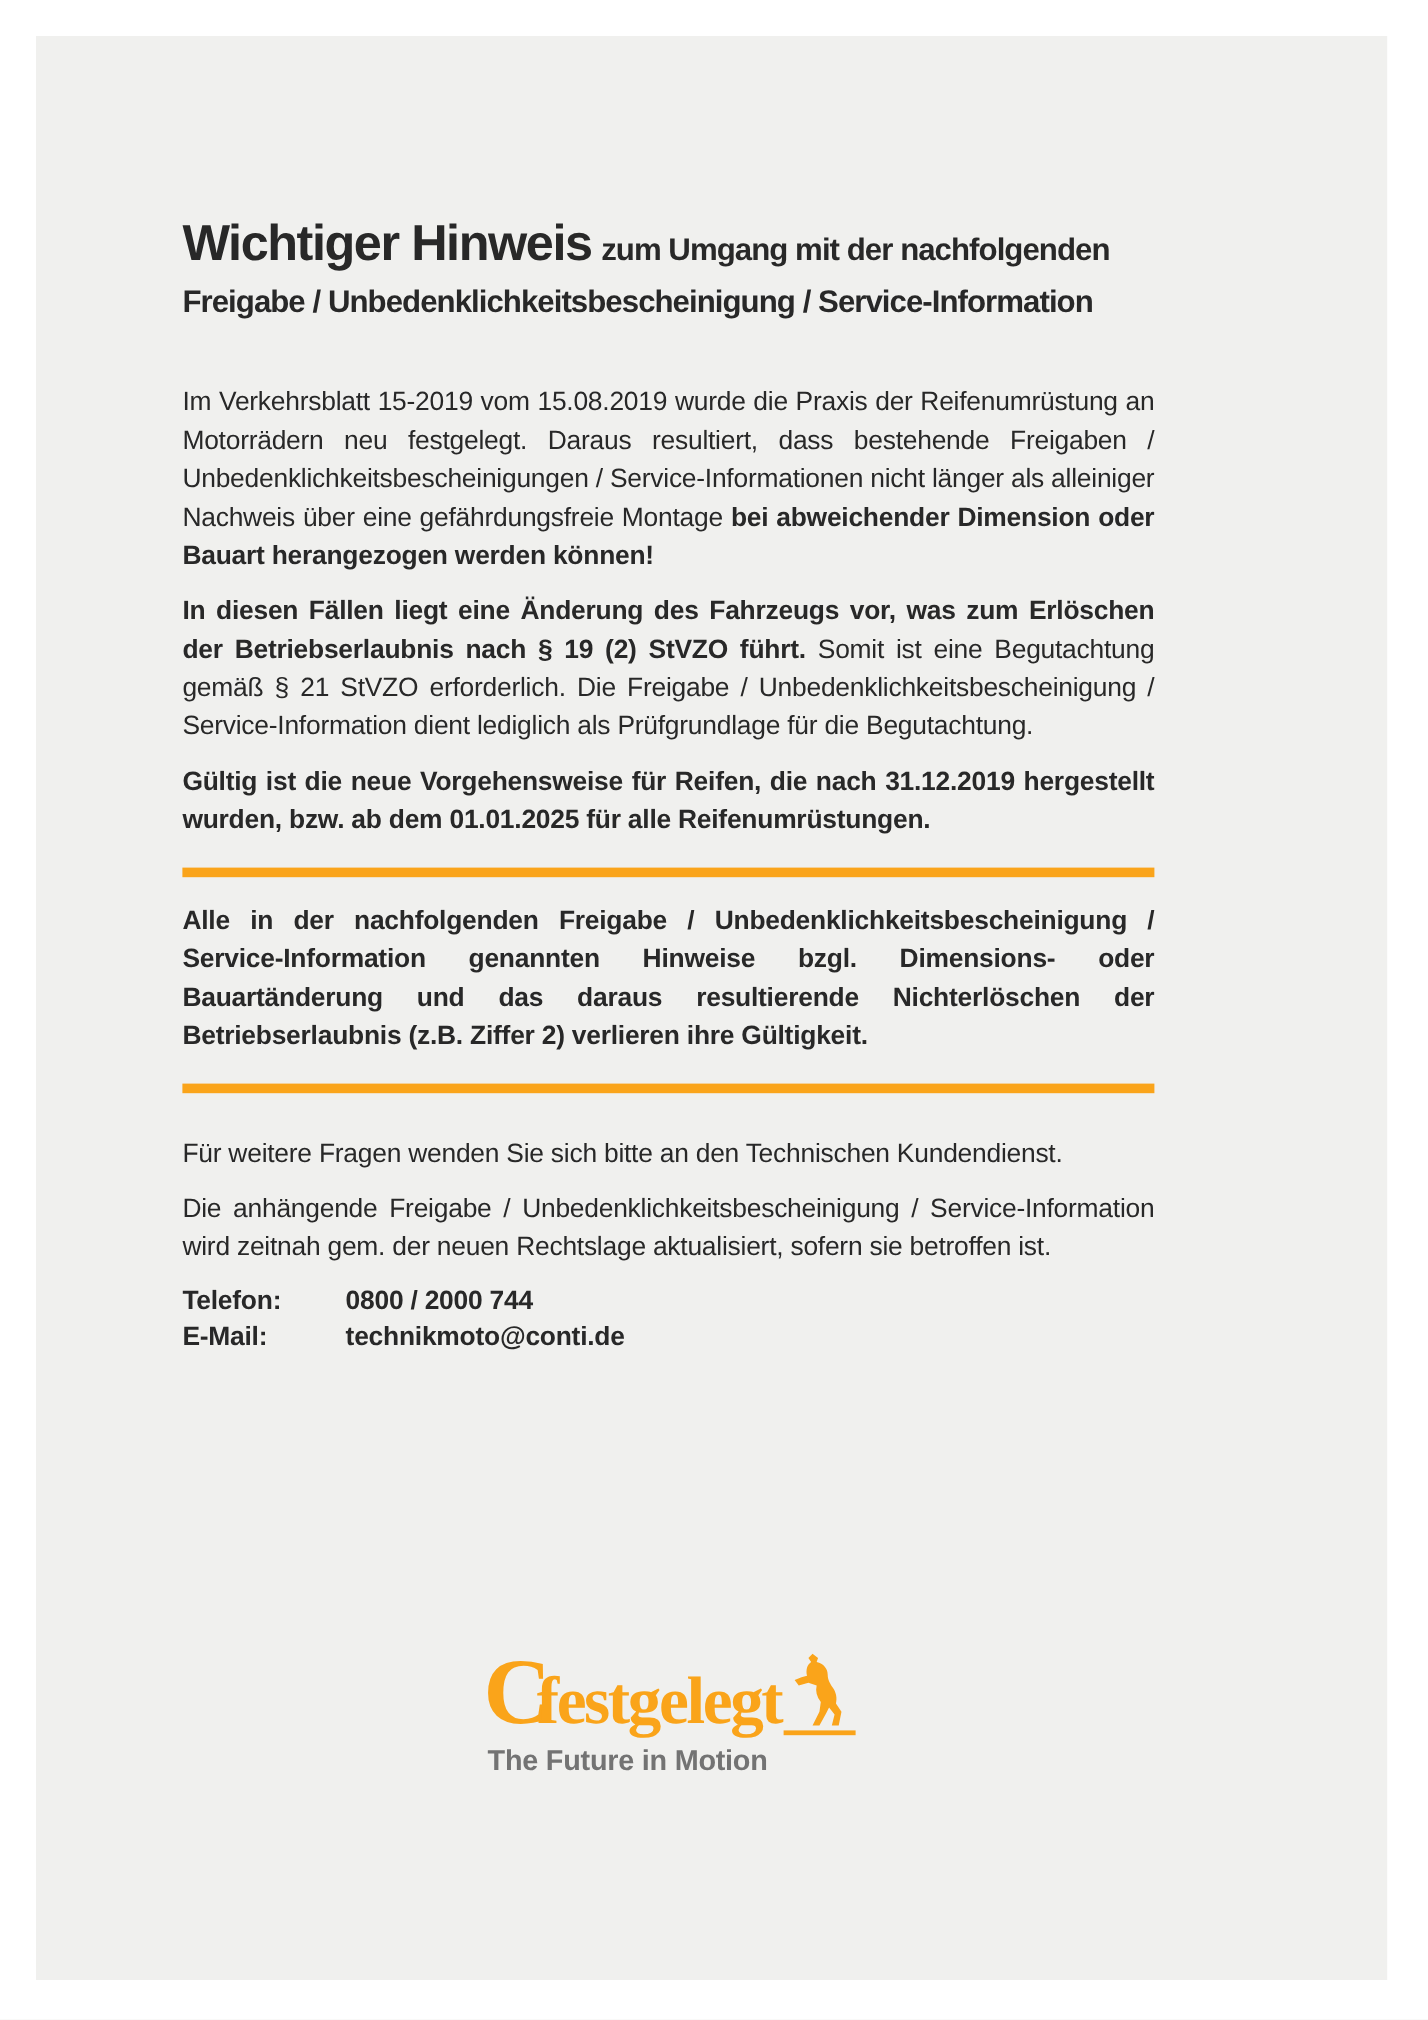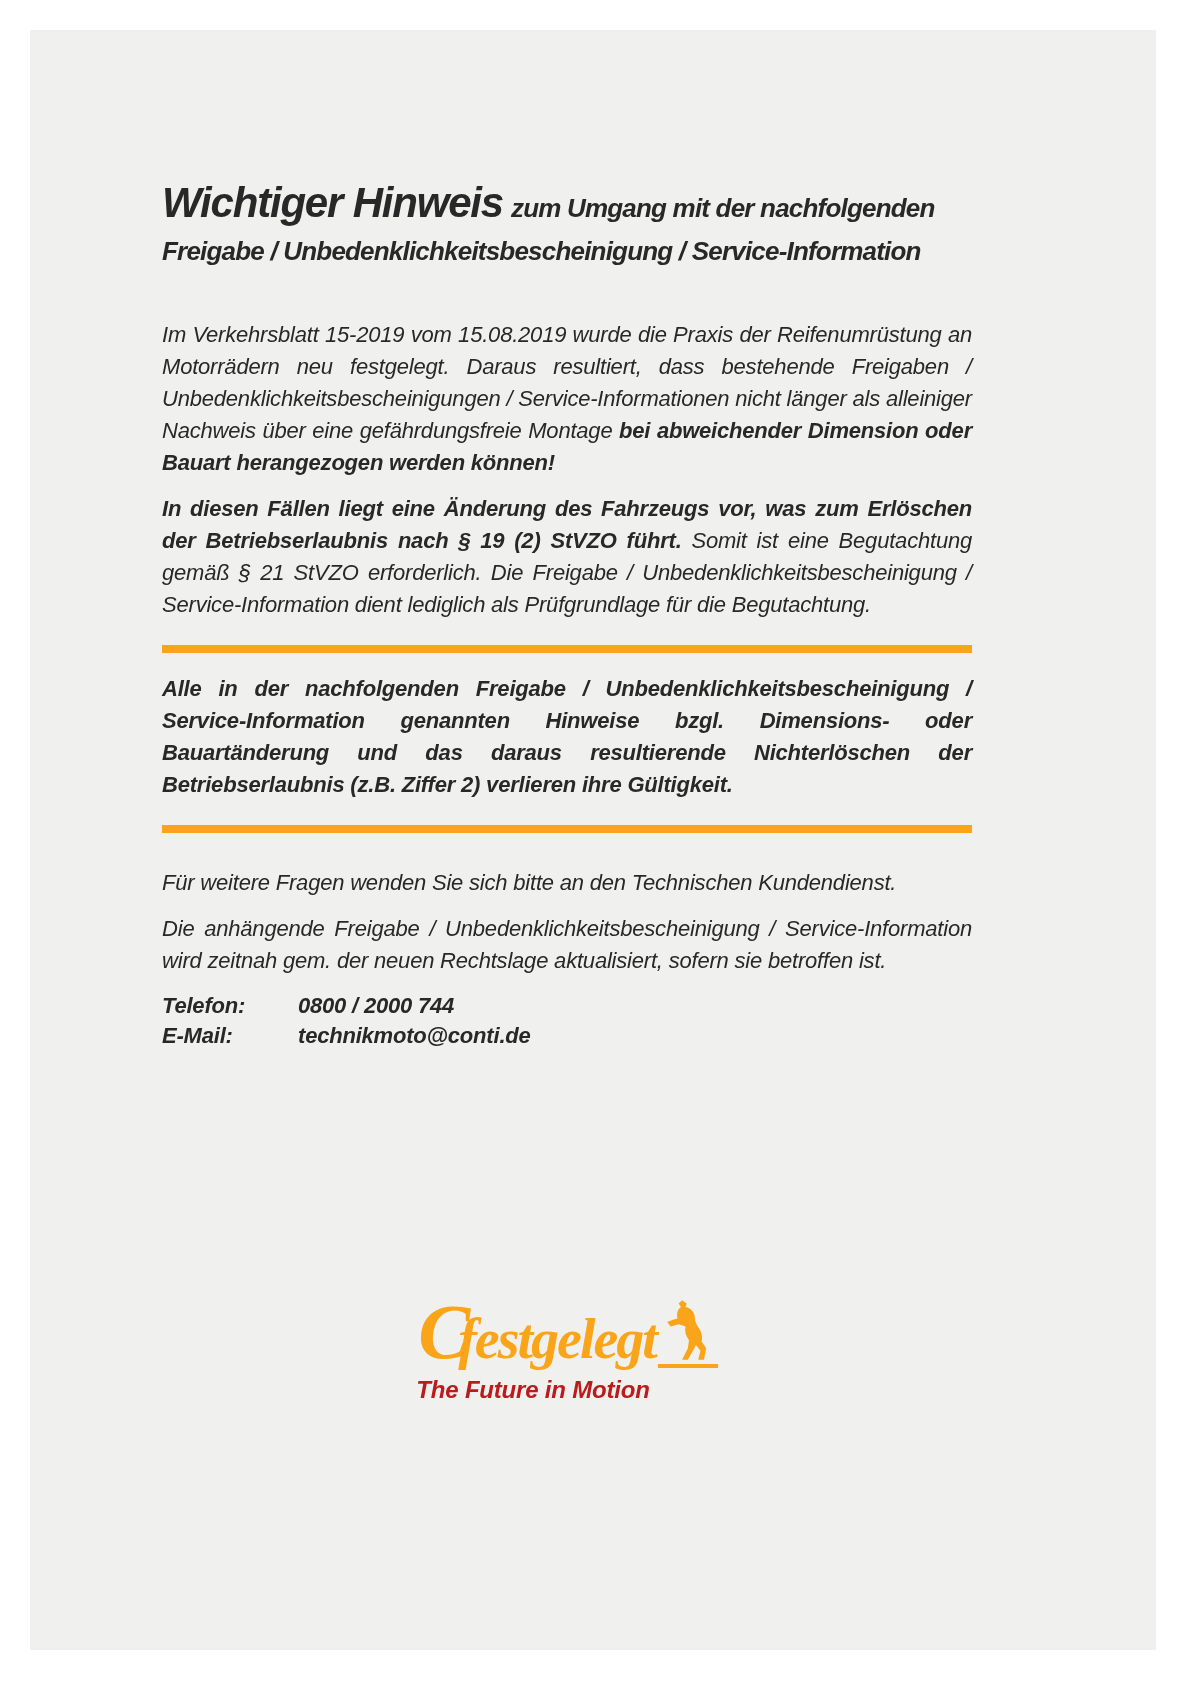--- a/index.html
+++ b/index.html
@@ -12,24 +12,23 @@
     color: #282828;
     -webkit-font-smoothing: antialiased;
   }
   .card {
     position: absolute;
     left: 30px; top: 30px; right: 34px; bottom: 33px;
     background: #f0f0ee;
   }
   .content {
     position: absolute;
-    left: 132px;
+    left: 122px;
     top: 150px;
     width: 810px;
-    font-style: italic;
   }
   
   .headline {
     white-space: nowrap;
     margin: 0;
     line-height: 1.08;
   }
   .headline .big {
     font-size: 42px;
     font-weight: bold;
@@ -113,41 +112,42 @@
   .horse-wrap svg { display: block; }
   .horse-line {
     position: absolute;
     left: -4px; right: -2px; bottom: 0;
     height: 4px;
     background: #faa41a;
   }
   .tagline {
     font-size: 24px;
     font-weight: bold;
-    color: #b91c1c;
+    color: #737373;
     letter-spacing: -0.2px;
     margin-top: 8px;
     position: relative;
     left: -34px;
   }
 </style>
 </head>
 <body>
 
 <div class="card">
   <div class="content">
 
     <h1 class="headline">
       <span class="big">Wichtiger Hinweis</span><span class="suffix">zum Umgang mit der nachfolgenden</span>
     </h1>
     <h2 class="headline2">Freigabe / Unbedenklichkeitsbescheinigung / Service-Information</h2>
 
     <div class="blocks">
         <p class="para"><span>Im Verkehrsblatt 15-2019 vom 15.08.2019 wurde die Praxis der Reifenumrüstung an Motorrädern neu festgelegt. Daraus resultiert, dass bestehende Freigaben / Unbedenklichkeitsbescheinigungen / Service-Informationen nicht länger als alleiniger Nachweis über eine gefährdungsfreie Montage </span><strong>bei abweichender Dimension oder Bauart herangezogen werden können!</strong></p>
         <p class="para"><strong>In diesen Fällen liegt eine Änderung des Fahrzeugs vor, was zum Erlöschen der Betriebserlaubnis nach § 19 (2) StVZO führt. </strong><span>Somit ist eine Begutachtung gemäß § 21 StVZO erforderlich. Die Freigabe / Unbedenklichkeitsbescheinigung / Service-Information dient lediglich als Prüfgrundlage für die Begutachtung.</span></p>
+        <p class="para"><strong>Gültig ist die neue Vorgehensweise für Reifen, die nach 31.12.2019 hergestellt wurden, bzw. ab dem 01.01.2025 für alle Reifenumrüstungen.</strong></p>
         <div class="divider"></div>
         <p class="para"><strong>Alle in der nachfolgenden Freigabe / Unbedenklichkeitsbescheinigung / Service-Information genannten Hinweise bzgl. Dimensions- oder Bauartänderung und das daraus resultierende Nichterlöschen der Betriebserlaubnis (z.B. Ziffer 2) verlieren ihre Gültigkeit.</strong></p>
         <div class="divider"></div>
         <p class="para gap-top"><span>Für weitere Fragen wenden Sie sich bitte an den Technischen Kundendienst.</span></p>
         <p class="para"><span>Die anhängende Freigabe / Unbedenklichkeitsbescheinigung / Service-Information wird zeitnah gem. der neuen Rechtslage aktualisiert, sofern sie betroffen ist.</span></p>
       </div>
 
     <div class="contact">
         <div class="contact-row">
           <span class="label">Telefon:</span>

